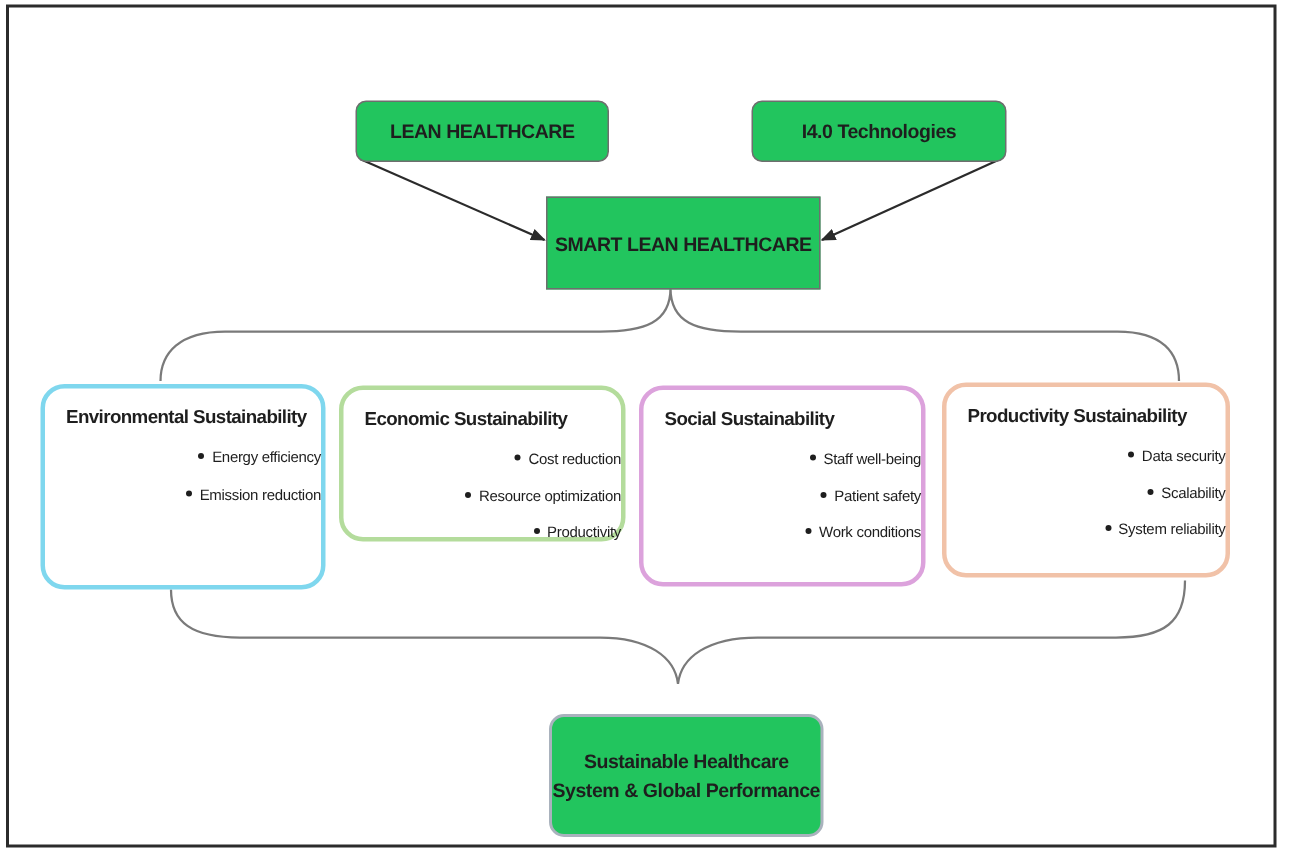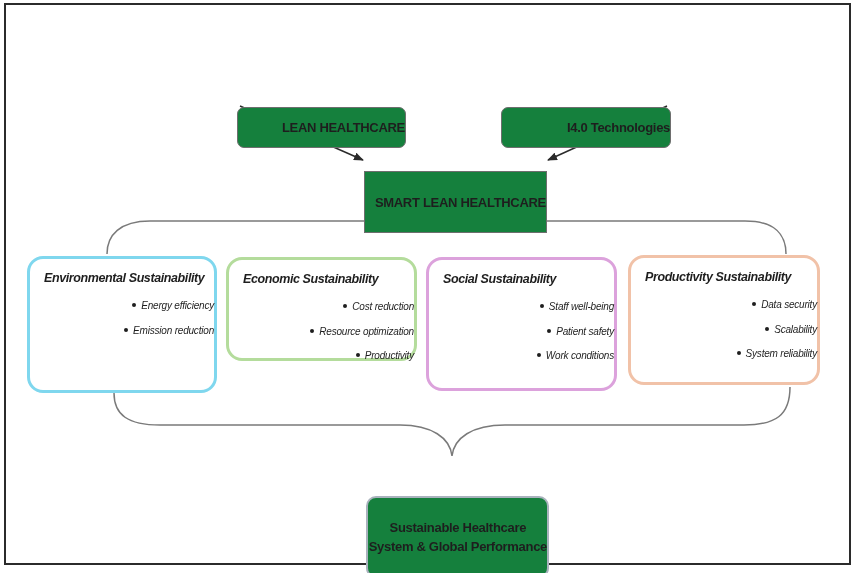--- a/index.html
+++ b/index.html
@@ -1,28 +1,28 @@
 <!DOCTYPE html>
 <html><head>
   <meta charset="utf-8">
   <style>
     html, body { margin: 0; padding: 0; background: #ffffff; }
     body { width: 860px; height: 573px; position: relative; overflow: hidden;
            font-family: "Liberation Sans", sans-serif; color: #1e1e1e; }
     .frame { position: absolute; left: 4px; top: 3px; width: 847px; height: 562px;
              border: 2px solid #2b2b2b; box-sizing: border-box; }
     svg.connectors { position: absolute; left: 0; top: 0; width: 860px; height: 573px; }
-    .box { position: absolute; box-sizing: border-box; background: #15803d;
-           display: flex; align-items: center; justify-content: flex-end; text-align: center;
-           font-weight: bold; letter-spacing: -0.3px; margin-top: 40px; }
+    .box { position: absolute; box-sizing: border-box; background: #22c55e;
+           display: flex; align-items: center; justify-content: center; text-align: center;
+           font-weight: bold; letter-spacing: -0.3px; }
     .box.top { border: 1.5px solid #6e6e6e; border-radius: 7px; font-size: 13px; }
     .box.smart { border: 1.5px solid #6e6e6e; border-radius: 0; font-size: 13px; }
     .box.bottom { border: 2px solid #a9b2bd; border-radius: 10px; font-size: 13px; line-height: 19px; }
     .card { position: absolute; box-sizing: border-box; background: #ffffff;
-            border-width: 3px; border-style: solid; border-radius: 16px; padding: 12px 0 16px 14px; font-style: italic; }
+            border-width: 3px; border-style: solid; border-radius: 16px; padding: 12px 0 16px 14px; }
     .card-title { font-weight: bold; font-size: 12.5px; letter-spacing: -0.4px; margin-bottom: 9px; white-space: nowrap; }
     .card ul { list-style: none; margin: 0; padding: 0; text-align: right; }
     .card li { font-size: 10px; line-height: 24.5px; white-space: nowrap; letter-spacing: -0.2px; }
     .card li .bullet { display: inline-block; width: 4px; height: 4px; border-radius: 50%;
                        background: #1e1e1e; margin: 0 5px 2px 2px; vertical-align: middle; }
   </style>
 </head>
 <body>
 
 <div class="frame"></div>
@@ -79,18 +79,18 @@
 
 <div class="card" style="left: 628px; top: 255px; width: 192px; height: 130px; border-color: rgb(241, 194, 168);">
   <div class="card-title">Productivity Sustainability</div>
   <ul>
     <li><span class="bullet"></span><span>Data security</span></li>
     <li><span class="bullet"></span><span>Scalability</span></li>
     <li><span class="bullet"></span><span>System reliability</span></li>
   </ul>
 </div>
 
-<div class="box bottom" style="left:366px; top:456px; width:183px; height:82px;">
+<div class="box bottom" style="left:366px; top:476px; width:183px; height:82px;">
   <div>
     <div>Sustainable Healthcare</div>
     <div>System &amp; Global Performance</div>
   </div>
 </div>
 
 </body></html>

